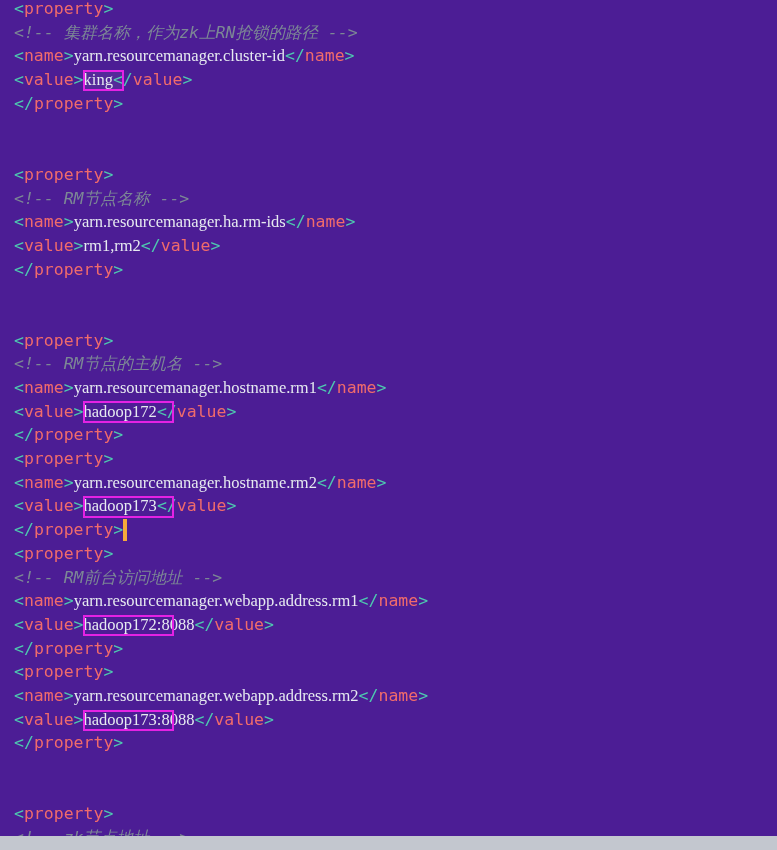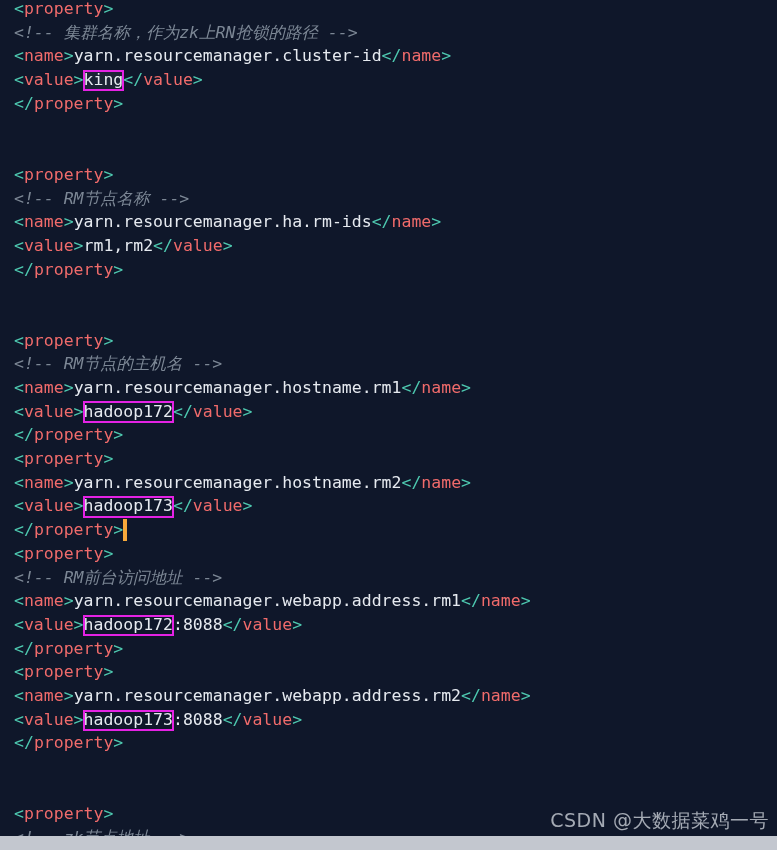--- a/index.html
+++ b/index.html
@@ -12,21 +12,21 @@
     width: 777px;
     height: 850px;
     overflow: hidden;
     font-family: "DejaVu Sans Mono", "Liberation Mono", monospace;
   }
 
   #editor {
     position: relative;
     width: 777px;
     height: 850px;
-    background: #0f172a;
+    background: #4c1d95;
     overflow: hidden;
   }
 
   
   #code {
     position: absolute;
     left: 0;
     top: 0;
     width: 777px;
     padding-left: 14px;
@@ -42,21 +42,21 @@
 
   .line {
     height: 23.7px;
     white-space: pre;
     position: relative;
   }
 
   
   .b  { color: #4ec9b0; }              
   .tg { color: #f06b6b; }              
-  .tx { color: #e6eaf0; }              
+  .tx { color: #e6eaf0; font-family: Liberation Serif, serif; }              
   .cm { color: #7c8795; font-style: italic; }              
 
   
   .box {
     position: absolute;
     border: 2px solid #e422e4;
     box-sizing: border-box;
     pointer-events: none;
     background: transparent;
   }
@@ -113,19 +113,18 @@
   <div id="overlays">
       <div class="box sel" style="left: 82.5373px; width: 41.7356px; top: 69.6px; height: 21.7px;"></div>
       <div class="box" style="left: 82.5373px; width: 91.4052px; top: 401.4px; height: 21.7px;"></div>
       <div class="box" style="left: 82.5373px; width: 91.4052px; top: 496.2px; height: 21.7px;"></div>
       <div class="box" style="left: 82.5373px; width: 91.4052px; top: 614.7px; height: 21.7px;"></div>
       <div class="box" style="left: 82.5373px; width: 91.4052px; top: 709.5px; height: 21.7px;"></div>
     </div>
 
   <div id="caret" style="left: 123.273px; top: 519.4px; height: 21.7px;"></div>
 
-  <div id="watermark">CSDN @大数据菜鸡一号</div>
 
   <div id="hscroll">
     <div id="hthumb" style="width: 560px;"></div>
   </div>
 
 </div>
 
 </body></html>

